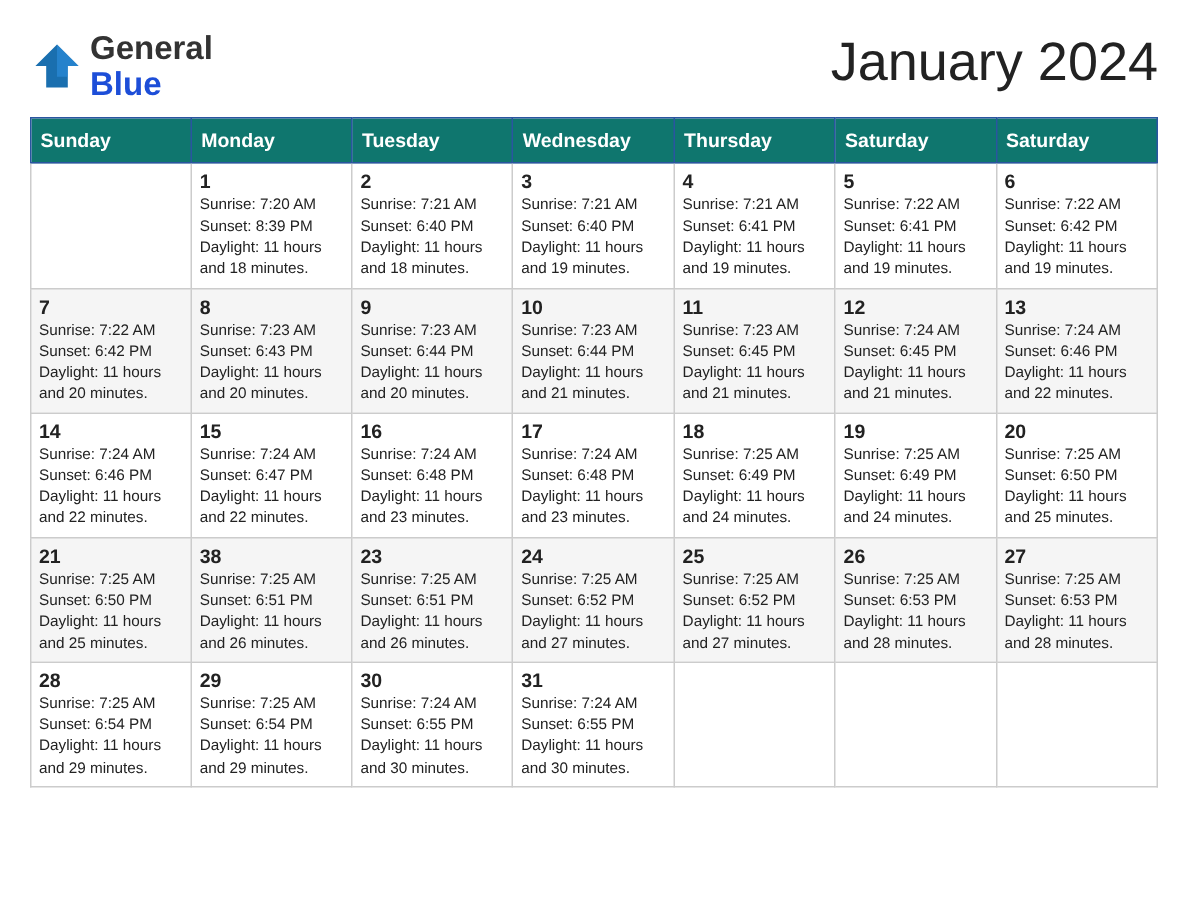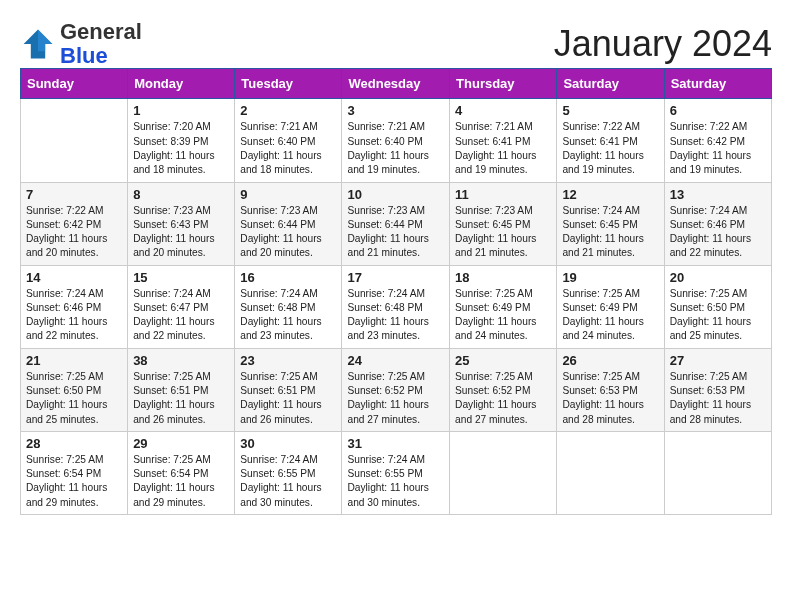--- a/index.html
+++ b/index.html
@@ -6,22 +6,22 @@
     body {
       font-family: Arial, sans-serif;
       background: #fff;
       width: 792px;
       min-height: 612px;
       padding: 20px;
     }
     .header {
       display: flex;
       justify-content: space-between;
-      align-items: center;
-      margin-bottom: 0;
+      align-items: flex-start;
+      margin-bottom: 10px;
     }
     .logo {
       display: flex;
       align-items: center;
       gap: 4px;
     }
     .logo-text {
       font-size: 22px;
       font-weight: bold;
       line-height: 1.1;
@@ -43,21 +43,21 @@
     .location {
       font-size: 16px;
       color: #555;
     }
     .calendar {
       width: 100%;
       border-collapse: collapse;
       border: 1px solid #ccc;
     }
     .calendar th {
-      background-color: #a21caf;
+      background-color: #0f766e;
       color: #fff;
       padding: 7px 6px;
       font-size: 13px;
       font-weight: bold;
       border: 1px solid #2a55a0;
       text-align: left;
     }
     .calendar td {
       vertical-align: top;
       padding: 4px 5px;

